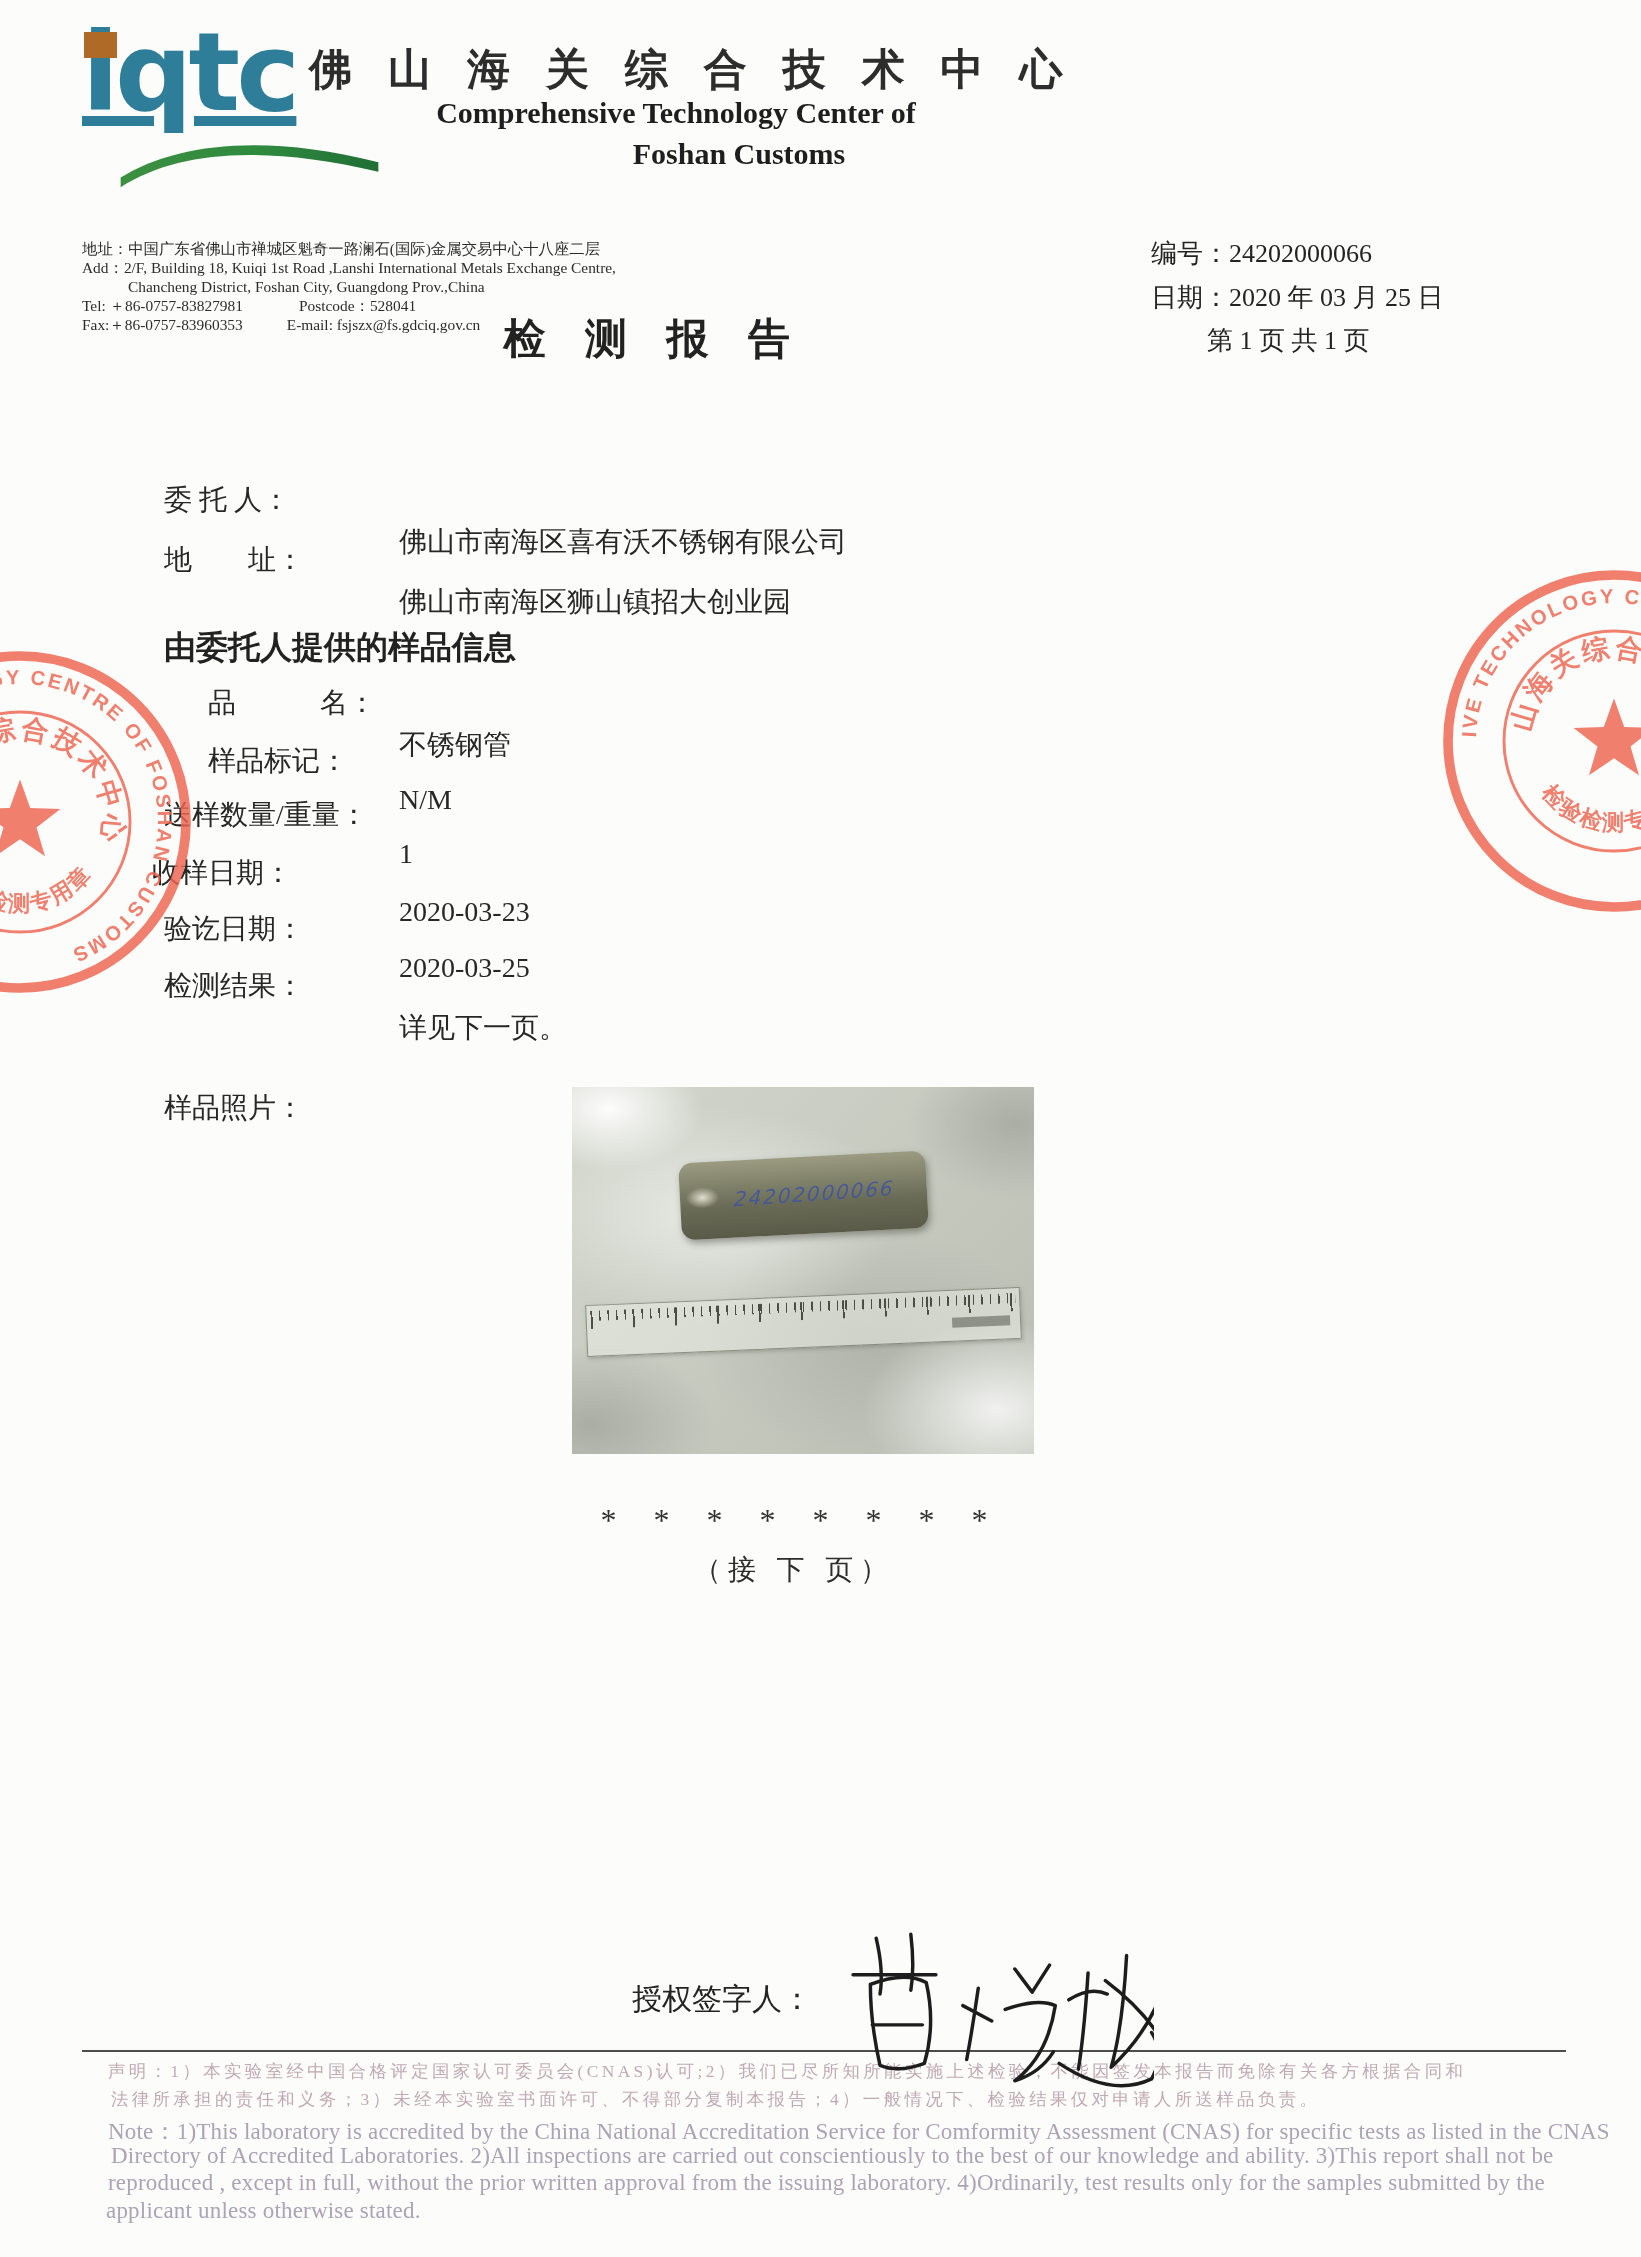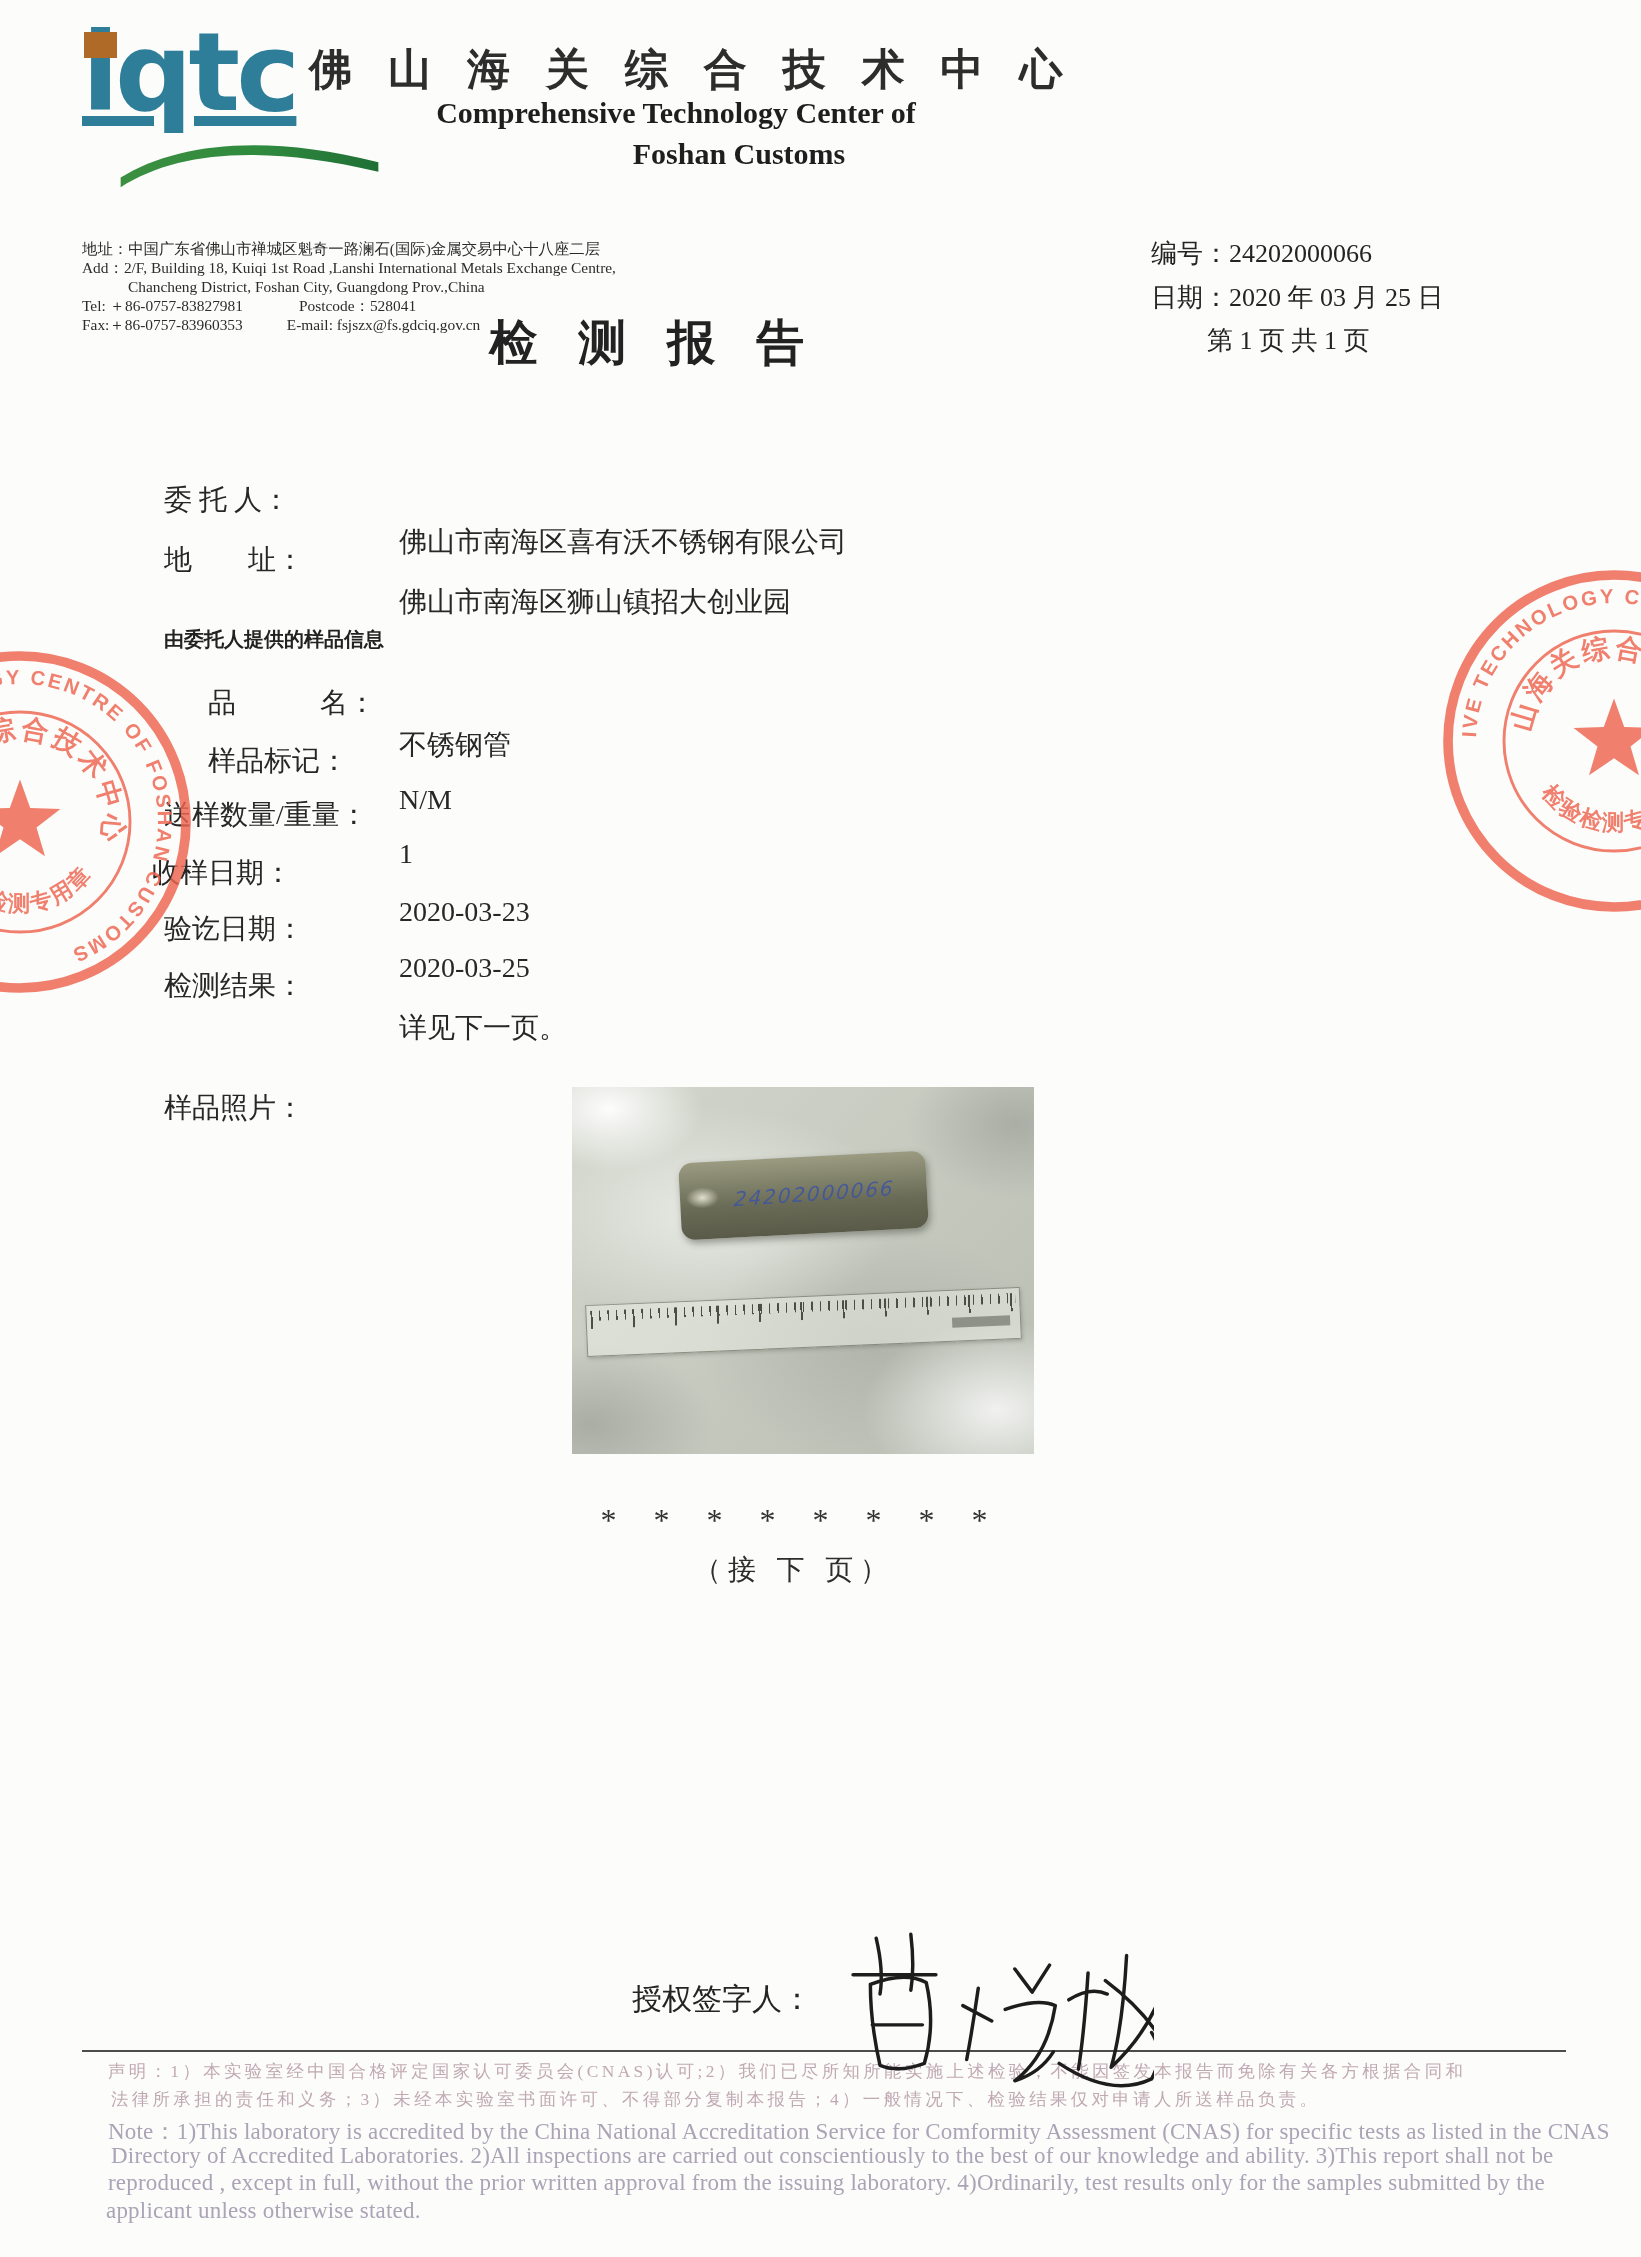--- a/index.html
+++ b/index.html
@@ -21,25 +21,25 @@
     width:753px;text-align:center;font-size:43px;font-weight:600;
     letter-spacing:12.6px;color:#2d2d2d;white-space:nowrap;
   }
   .org-en{font-size:30px;font-weight:bold;color:#1e1e1e;text-align:center;white-space:nowrap;}
   .addr{font-size:15.4px;line-height:19px;color:#2c2c2c;white-space:nowrap;}
   .addr-indent{padding-left:46px;}
   .addr-row{display:flex;}
   .ref{font-size:26px;color:#242424;white-space:nowrap;}
 
   
-  .rpt-title{width:782px;text-align:center;font-size:48px;font-weight:bold;letter-spacing:14.5px;color:#222;white-space:nowrap;}
+  .rpt-title{width:782px;text-align:center;font-size:42px;font-weight:bold;letter-spacing:14.5px;color:#222;white-space:nowrap;}
   .fld{font-size:28px;color:#272727;white-space:nowrap;}
   .fld-label{position:absolute;}
   .fld-value{position:absolute;left:399px;margin-top:42px;}
-  .sect{font-size:20px;font-weight:bold;color:#222;white-space:nowrap;}
+  .sect{font-size:32px;font-weight:bold;color:#222;white-space:nowrap;}
   .sep{width:536px;text-align:center;font-size:32px;word-spacing:29px;color:#333;}
   .cont{width:536px;text-align:center;font-size:28px;letter-spacing:6.8px;color:#2d2d2d;}
   .signer{font-size:30px;color:#242424;white-space:nowrap;}
 
   
   .photo{
     width:462px;height:367px;overflow:hidden;
     background:
       radial-gradient(135px 87px at 8% 6%,rgba(255,255,255,.95),rgba(255,255,255,0) 70%),
       radial-gradient(154px 106px at 96% 10%,rgba(150,152,146,.55),rgba(150,152,146,0) 70%),

